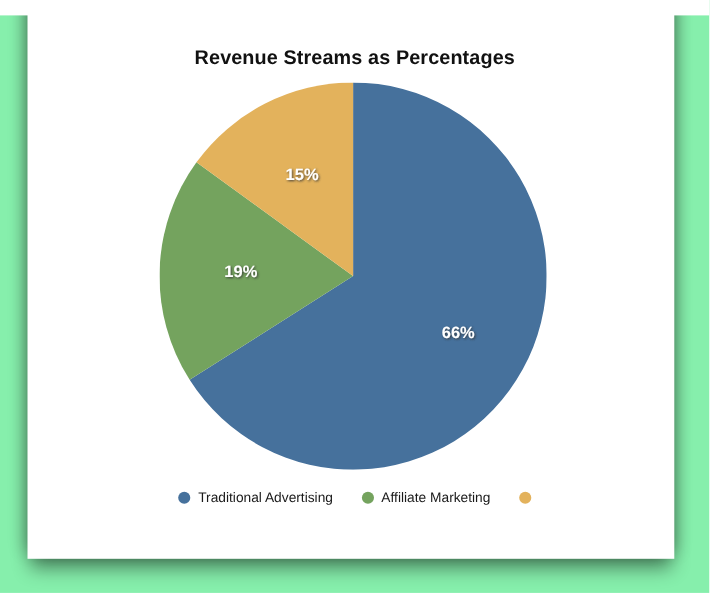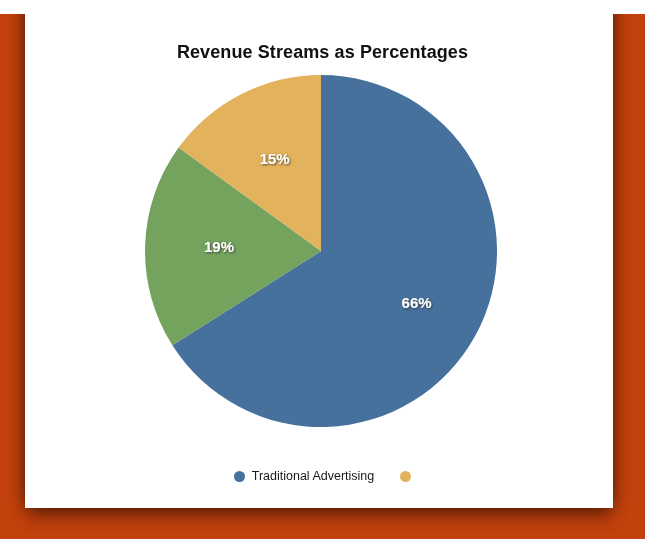--- a/index.html
+++ b/index.html
@@ -11,21 +11,21 @@
     width: 645px;
     height: 539px;
     overflow: hidden;
     font-family: "Liberation Sans", sans-serif;
   }
 
   #stage {
     position: relative;
     width: 645px;
     height: 539px;
-    background: #c2410c;
+    background: #86efac;
   }
 
   
   #card {
     position: absolute;
     left: 25px;
     top: -12px;
     width: 588px;
     height: 520px;
     background: #ffffff;
@@ -85,21 +85,20 @@
     flex-direction: row;
     justify-content: center;
     align-items: center;
     gap: 26px;
   }
   .legend-item {
     display: flex;
     flex-direction: row;
     align-items: center;
     gap: 7px;
-    margin-top: 24px;
   }
   .legend-dot {
     width: 11px;
     height: 11px;
     border-radius: 50%;
     flex: none;
   }
   .legend-text {
     font-size: 12.5px;
     color: #1a1a1a;
@@ -135,17 +134,21 @@
         </g>
     </svg>
   </div>
 
   <div id="legend">
       <div class="legend-item">
         <span class="legend-dot" style="background: rgb(70, 113, 156);"></span>
         <span class="legend-text">Traditional Advertising</span>
       </div>
       <div class="legend-item">
+        <span class="legend-dot" style="background: rgb(116, 163, 94);"></span>
+        <span class="legend-text">Affiliate Marketing</span>
+      </div>
+      <div class="legend-item">
         <span class="legend-dot" style="background: rgb(227, 178, 92);"></span>
       </div>
     </div>
 
 </div>
 
 </body></html>

